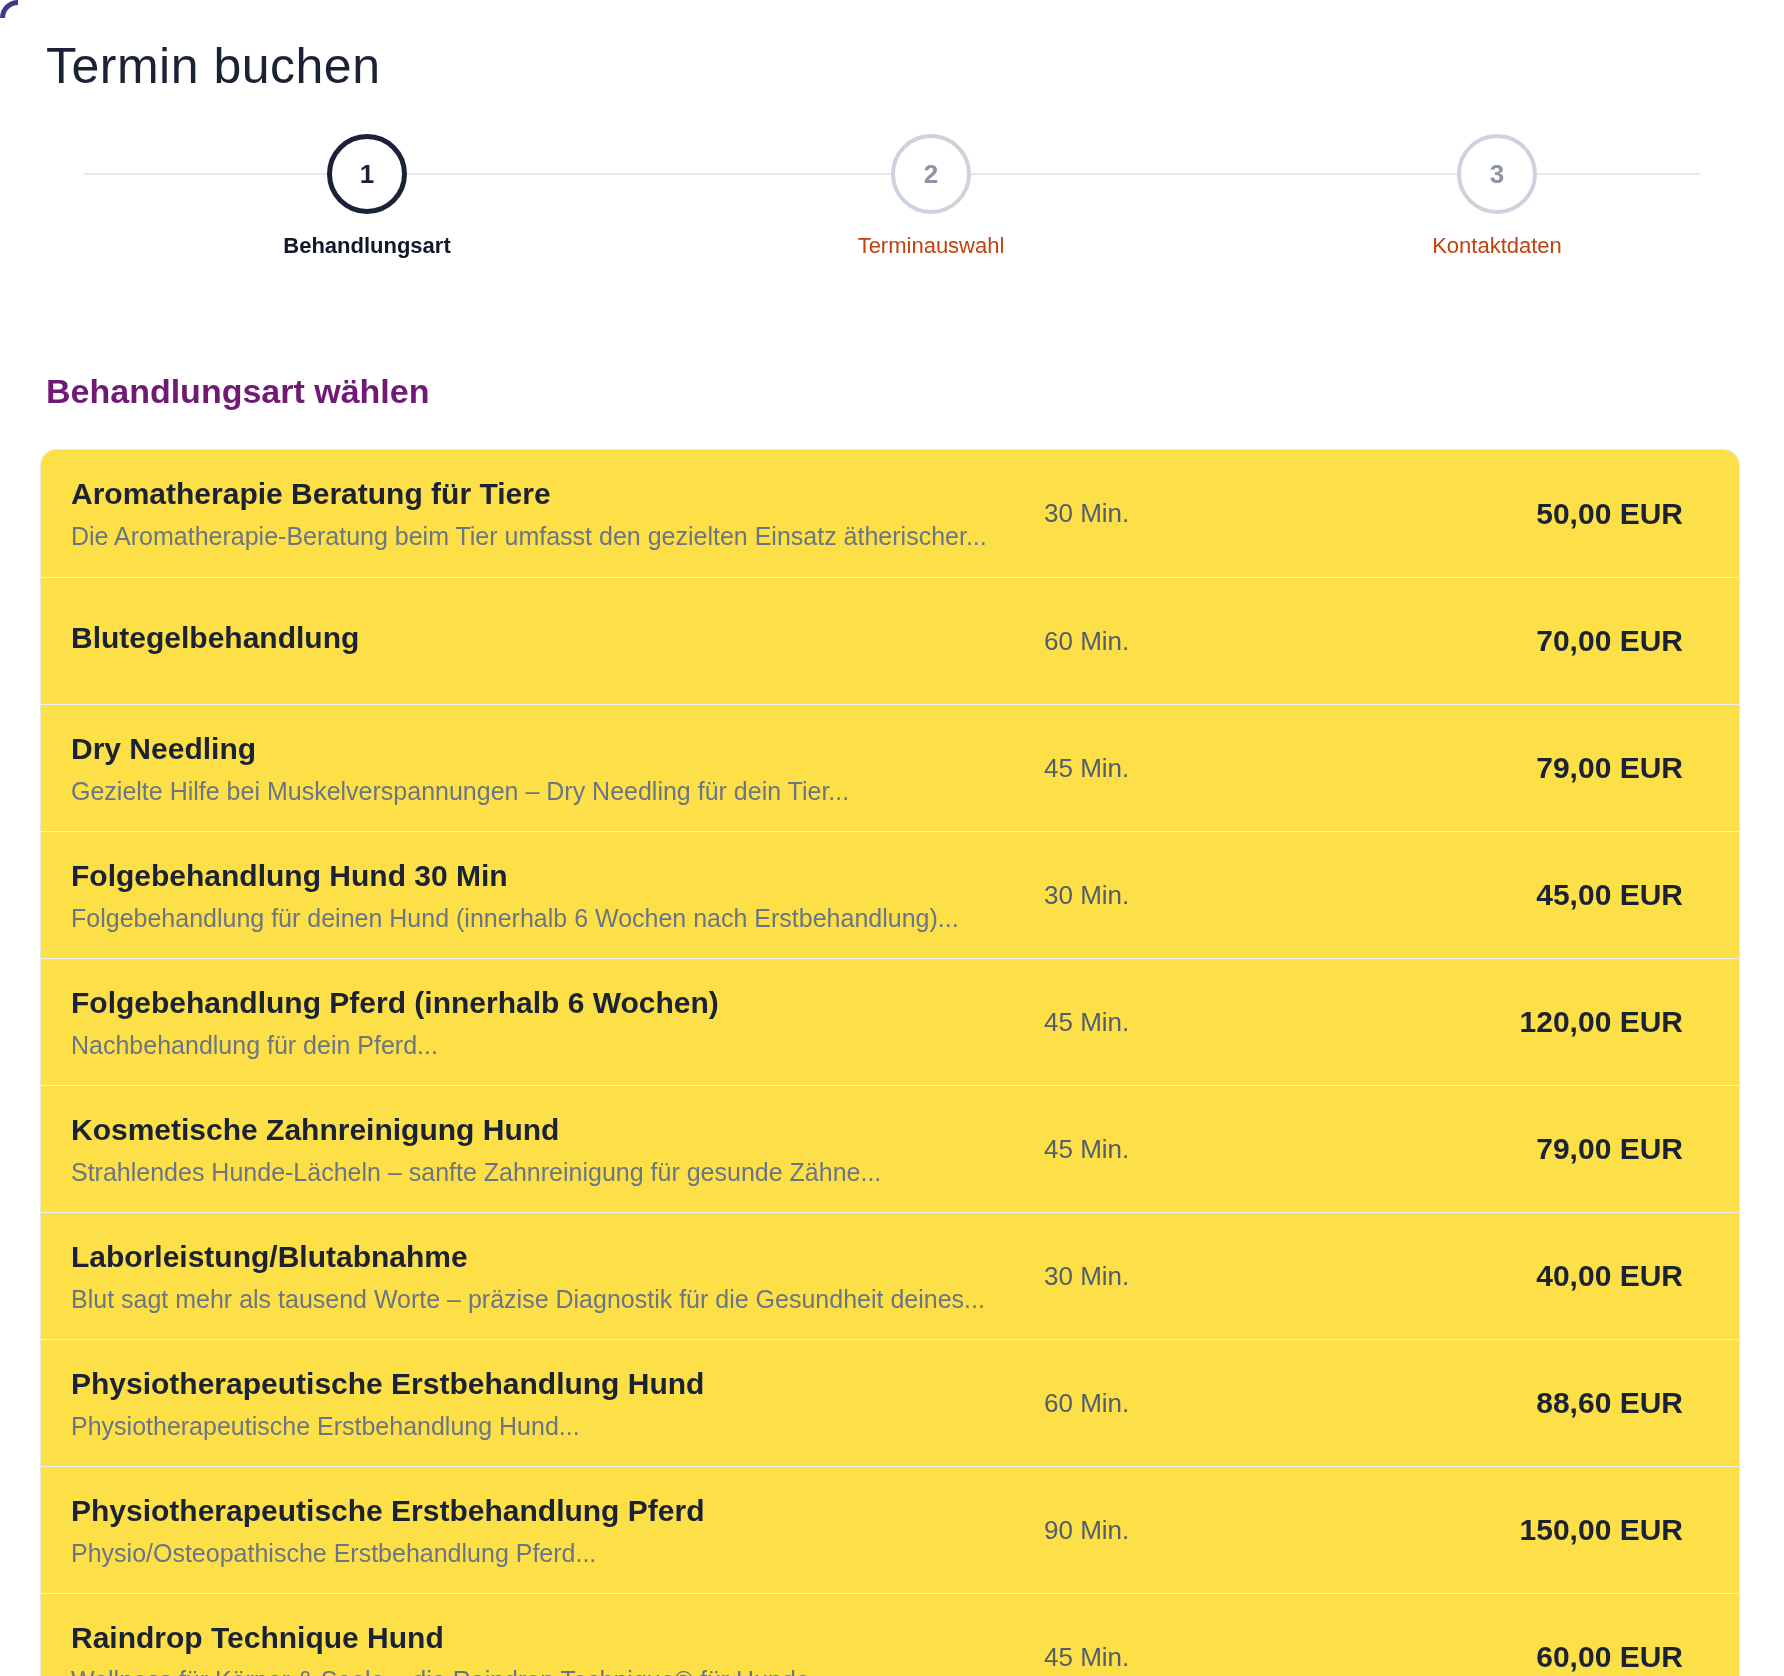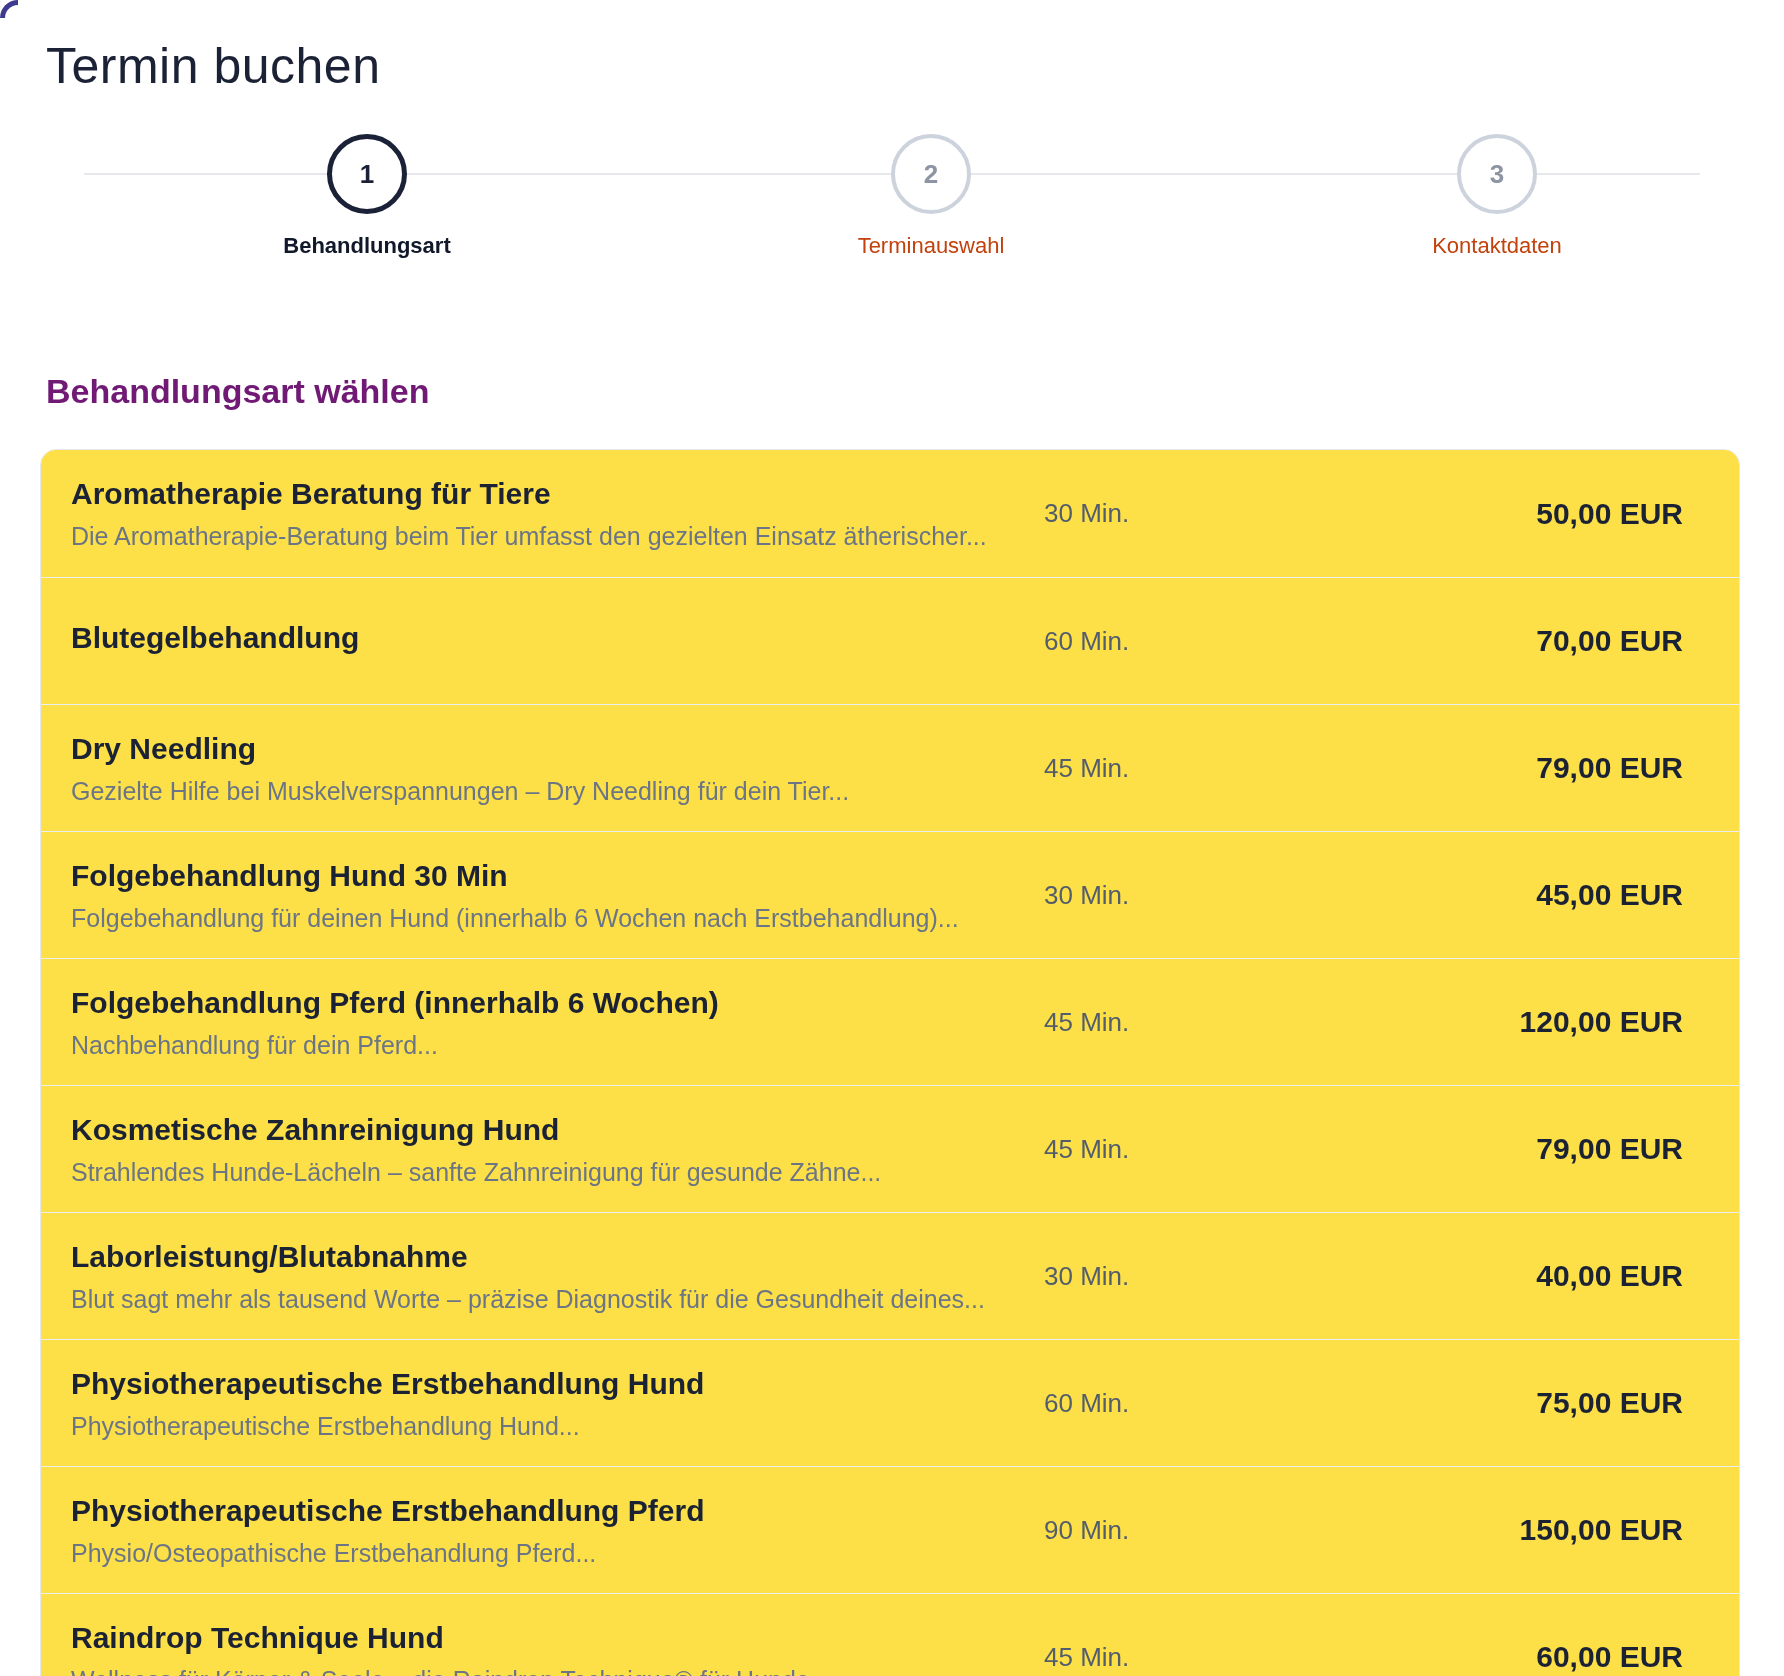--- a/index.html
+++ b/index.html
@@ -217,21 +217,21 @@
     <div class="service-duration">30 Min.</div>
     <div class="service-price">40,00 EUR</div>
   </div>
 
   <div class="service-row">
     <div class="service-main">
       <div class="service-title">Physiotherapeutische Erstbehandlung Hund</div>
       <div class="service-description">Physiotherapeutische Erstbehandlung Hund...</div>
     </div>
     <div class="service-duration">60 Min.</div>
-    <div class="service-price">75,00 EUR</div>
+    <div class="service-price">88,60 EUR</div>
   </div>
 
   <div class="service-row">
     <div class="service-main">
       <div class="service-title">Physiotherapeutische Erstbehandlung Pferd</div>
       <div class="service-description">Physio/Osteopathische Erstbehandlung Pferd...</div>
     </div>
     <div class="service-duration">90 Min.</div>
     <div class="service-price">150,00 EUR</div>
   </div>

